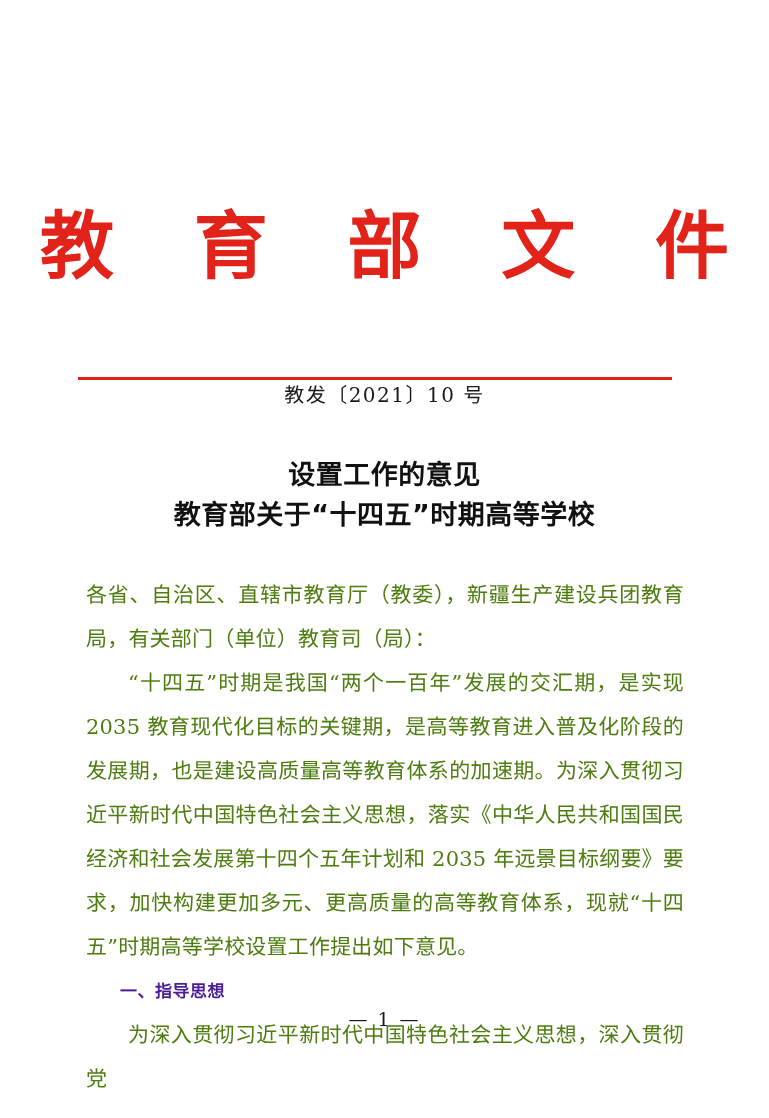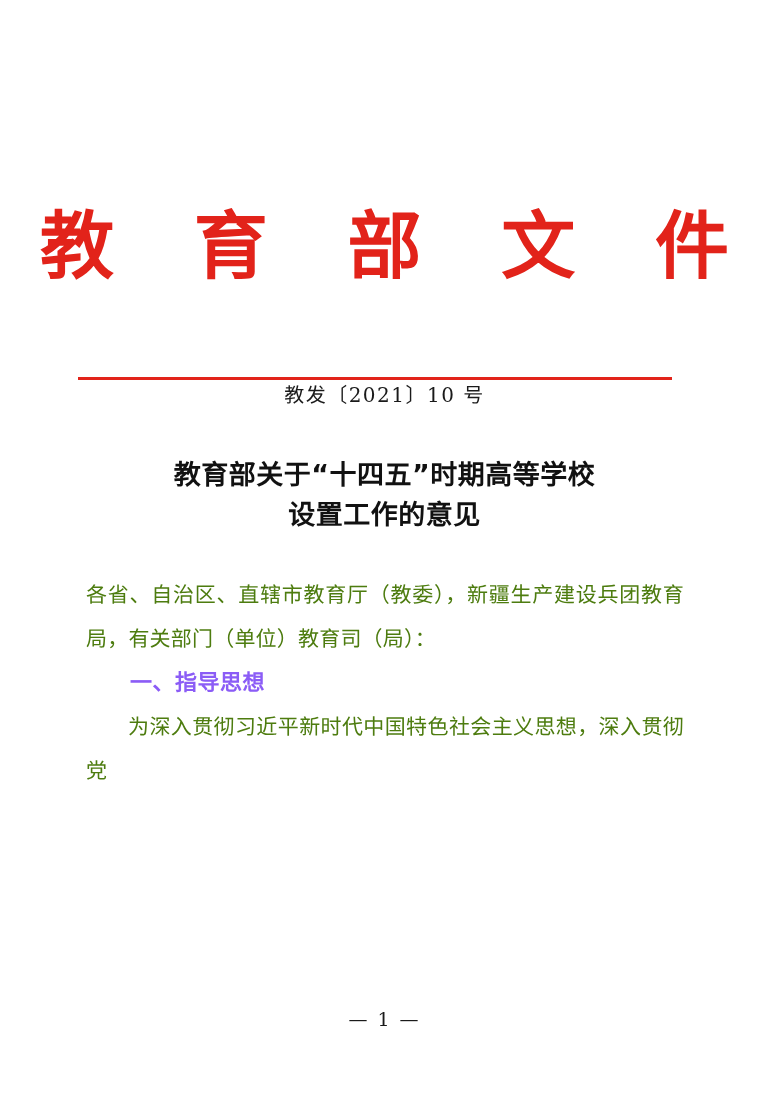--- a/index.html
+++ b/index.html
@@ -107,23 +107,23 @@
     text-justify: inter-ideograph;
     letter-spacing: 0.2px;
     margin: 0;
   }
   .para.indent {
     text-indent: 2em;
   }
   .section-heading {
     font-family: "DejaVu Sans", "Liberation Sans", sans-serif;
     font-weight: 700;
-    font-size: 22px;
+    font-size: 17px;
     line-height: 44px;
-    color: #8b5cf6;
+    color: #4c1d95;
     text-indent: 2em;
     margin: 0;
     letter-spacing: 0.5px;
   }
 
   
   .page-footer {
     position: absolute;
     top: 1008px;
     left: 0;
@@ -146,28 +146,29 @@
     <div class="masthead-text">教 育 部 文 件</div>
   </div>
 
   <div class="doc-number">
     <span class="doc-number-text">教发〔2021〕10 号</span>
   </div>
 
   <div class="red-rule"></div>
 
   <div class="doc-title">
+    <div class="doc-title-line">设置工作的意见</div>
     <div class="doc-title-line">教育部关于“十四五”时期高等学校</div>
-    <div class="doc-title-line">设置工作的意见</div>
   </div>
 
   <div class="body-block">
 
     <p class="para">各省、自治区、直辖市教育厅（教委），新疆生产建设兵团教育局，有关部门（单位）教育司（局）：</p>
 
+    <p class="para indent">“十四五”时期是我国“两个一百年”发展的交汇期，是实现 2035 教育现代化目标的关键期，是高等教育进入普及化阶段的发展期，也是建设高质量高等教育体系的加速期。为深入贯彻习近平新时代中国特色社会主义思想，落实《中华人民共和国国民经济和社会发展第十四个五年计划和 2035 年远景目标纲要》要求，加快构建更加多元、更高质量的高等教育体系，现就“十四五”时期高等学校设置工作提出如下意见。</p>
 
     <p class="section-heading">一、指导思想</p>
 
     <p class="para indent">为深入贯彻习近平新时代中国特色社会主义思想，深入贯彻党</p>
 
   </div>
 
   <div class="page-footer">
     <span class="page-footer-text">— 1 —</span>
   </div>

